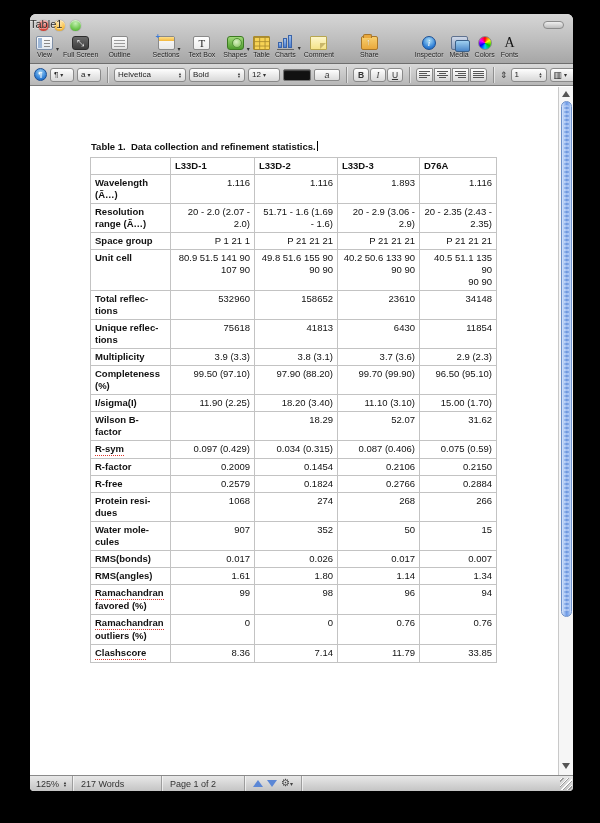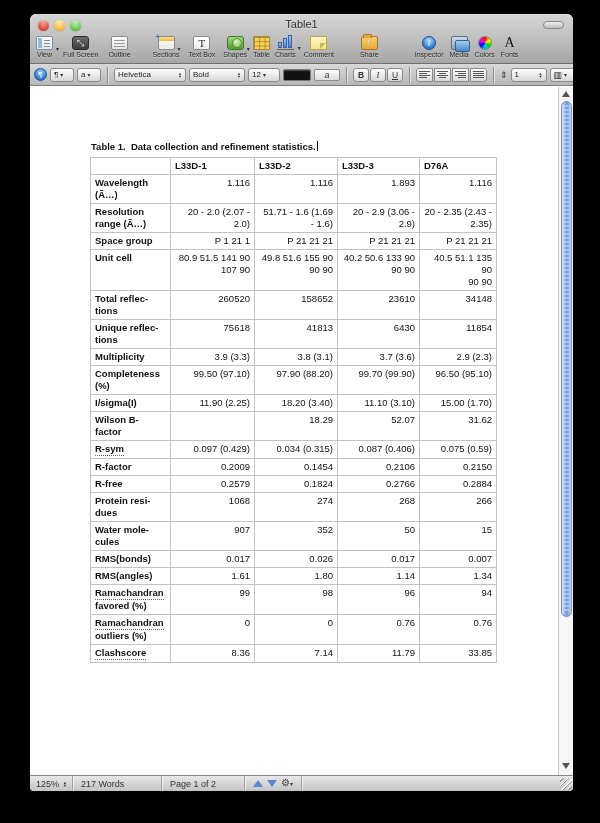--- a/index.html
+++ b/index.html
@@ -11,21 +11,21 @@
   
   .chrome{position:absolute;left:0;top:0;width:100%;height:50px;
     background:linear-gradient(#d6d6d6,#bdbdbd 55%,#a6a6a6);
     border-bottom:1px solid #6e6e6e;}
   .titlebar{position:relative;height:22px;}
   .tl{position:absolute;top:6px;width:11px;height:11px;border-radius:50%;
     box-shadow:inset 0 1px 1px rgba(255,255,255,.6),0 0 1px rgba(0,0,0,.5);}
   .tl.red{left:8px;background:radial-gradient(circle at 50% 30%,#f2a19a,#dd4f43 60%,#b93227);}
   .tl.yellow{left:24px;background:radial-gradient(circle at 50% 30%,#ffe9b3,#f8bf45 60%,#d89a23);}
   .tl.green{left:40px;background:radial-gradient(circle at 50% 30%,#c4efb3,#6fc84f 60%,#4a9e31);}
-  .wtitle{position:absolute;left:0;right:0;top:4px;text-align:center;font-size:11px;
+  .wtitle{position:absolute;left:0;right:0;top:4px;text-align:left;font-size:11px;
     color:#303030;text-shadow:0 1px 0 rgba(255,255,255,.5);}
   .pill{position:absolute;right:9px;top:7px;width:21px;height:8px;border-radius:4px;
     background:linear-gradient(#efefef,#bdbdbd);border:1px solid #8b8b8b;}
   .toolbar{position:relative;height:28px;display:flex;align-items:flex-start;padding:0 0 0 6px;}
   .titem{display:flex;flex-direction:column;align-items:center;flex:0 0 auto;position:relative;}
   .tlabel{font-size:7px;color:#262626;margin-top:1px;white-space:nowrap;text-shadow:0 1px 0 rgba(255,255,255,.45);}
   .ticon{position:relative;width:17px;height:14px;display:block;}
   .tarrow{position:absolute;right:-7px;top:8px;font-size:6px;color:#333;}
   
   .i-view{background:linear-gradient(#fdfdfd,#dfe6ef);border:1px solid #7e8globalea;border:1px solid #7e8ea5;border-radius:2px;}
@@ -359,21 +359,21 @@
               <td>40.2 50.6 133 90
 90 90</td>
               <td>40.5 51.1 135 90
 90 90</td>
             </tr>
             <tr>
               <th>
                 <span class="lbl-line"><span>Total reflec-</span></span>
                 <span class="lbl-line"><span>tions</span></span>
               </th>
-              <td>260520</td>
+              <td>532960</td>
               <td>158652</td>
               <td>23610</td>
               <td>34148</td>
             </tr>
             <tr>
               <th>
                 <span class="lbl-line"><span>Unique reflec-</span></span>
                 <span class="lbl-line"><span>tions</span></span>
               </th>
               <td>75618</td>

